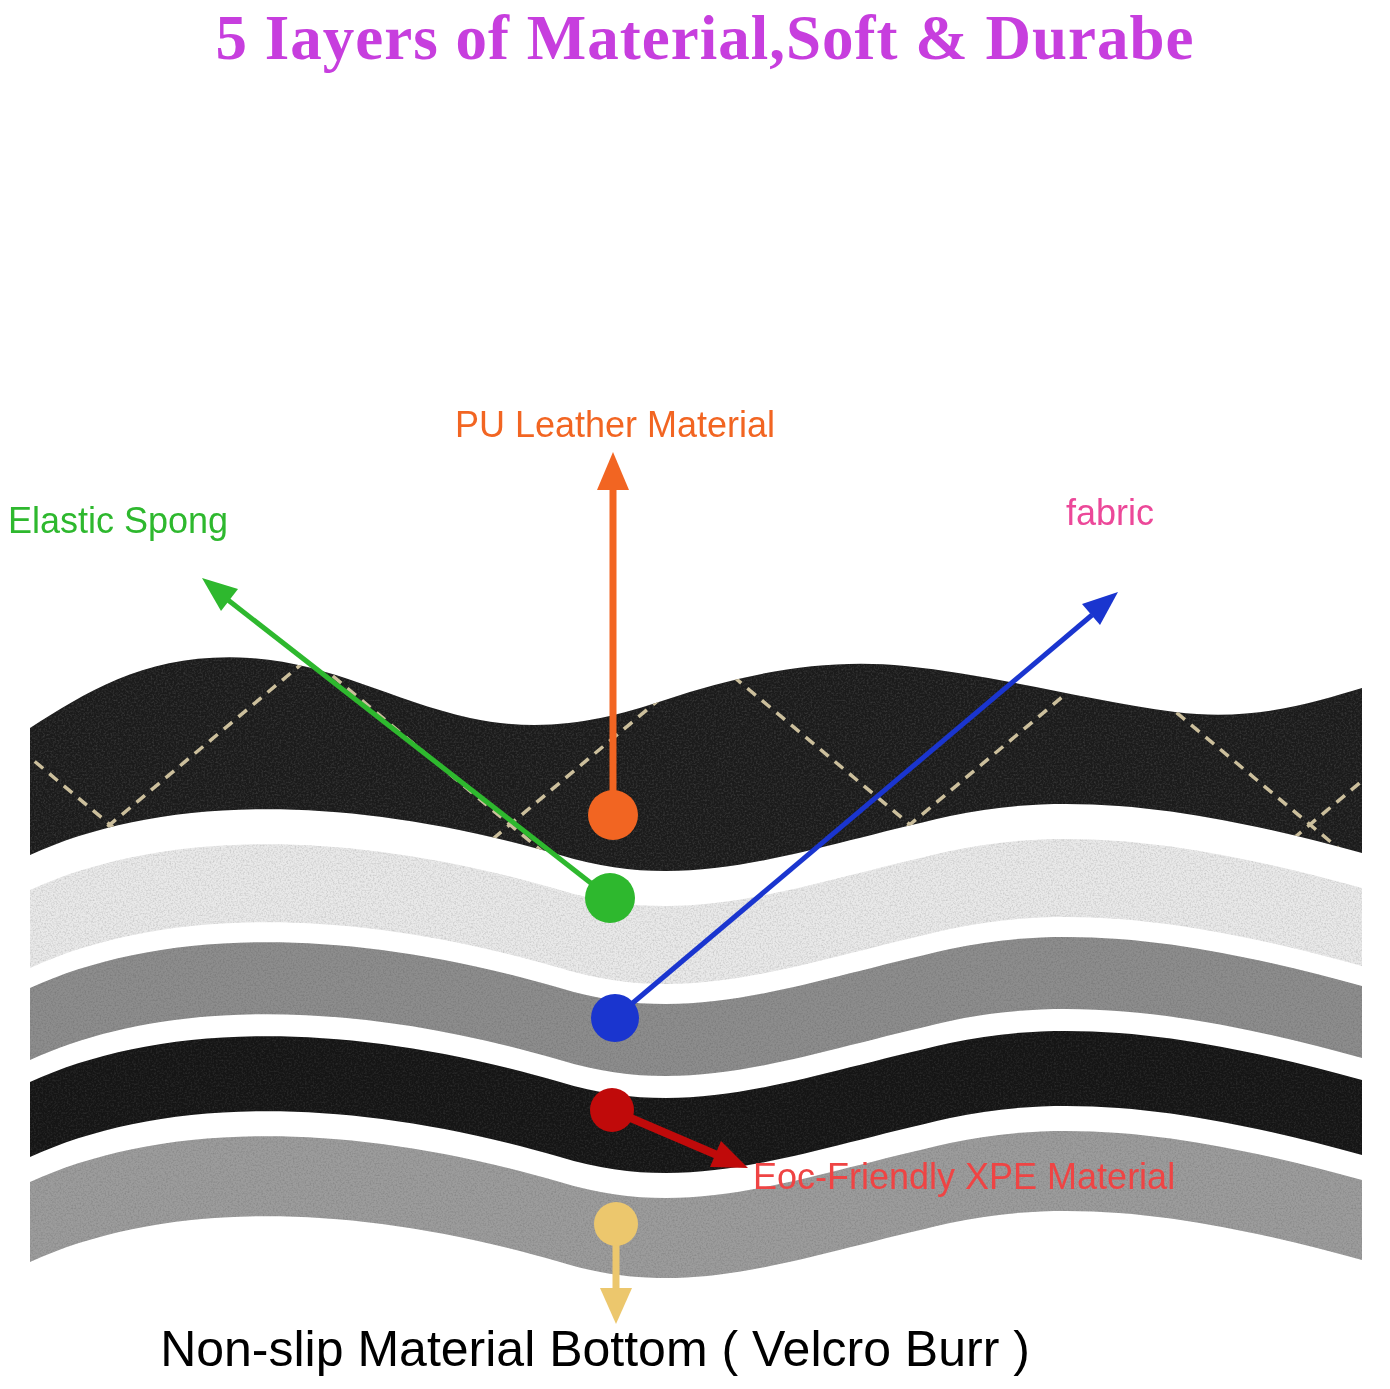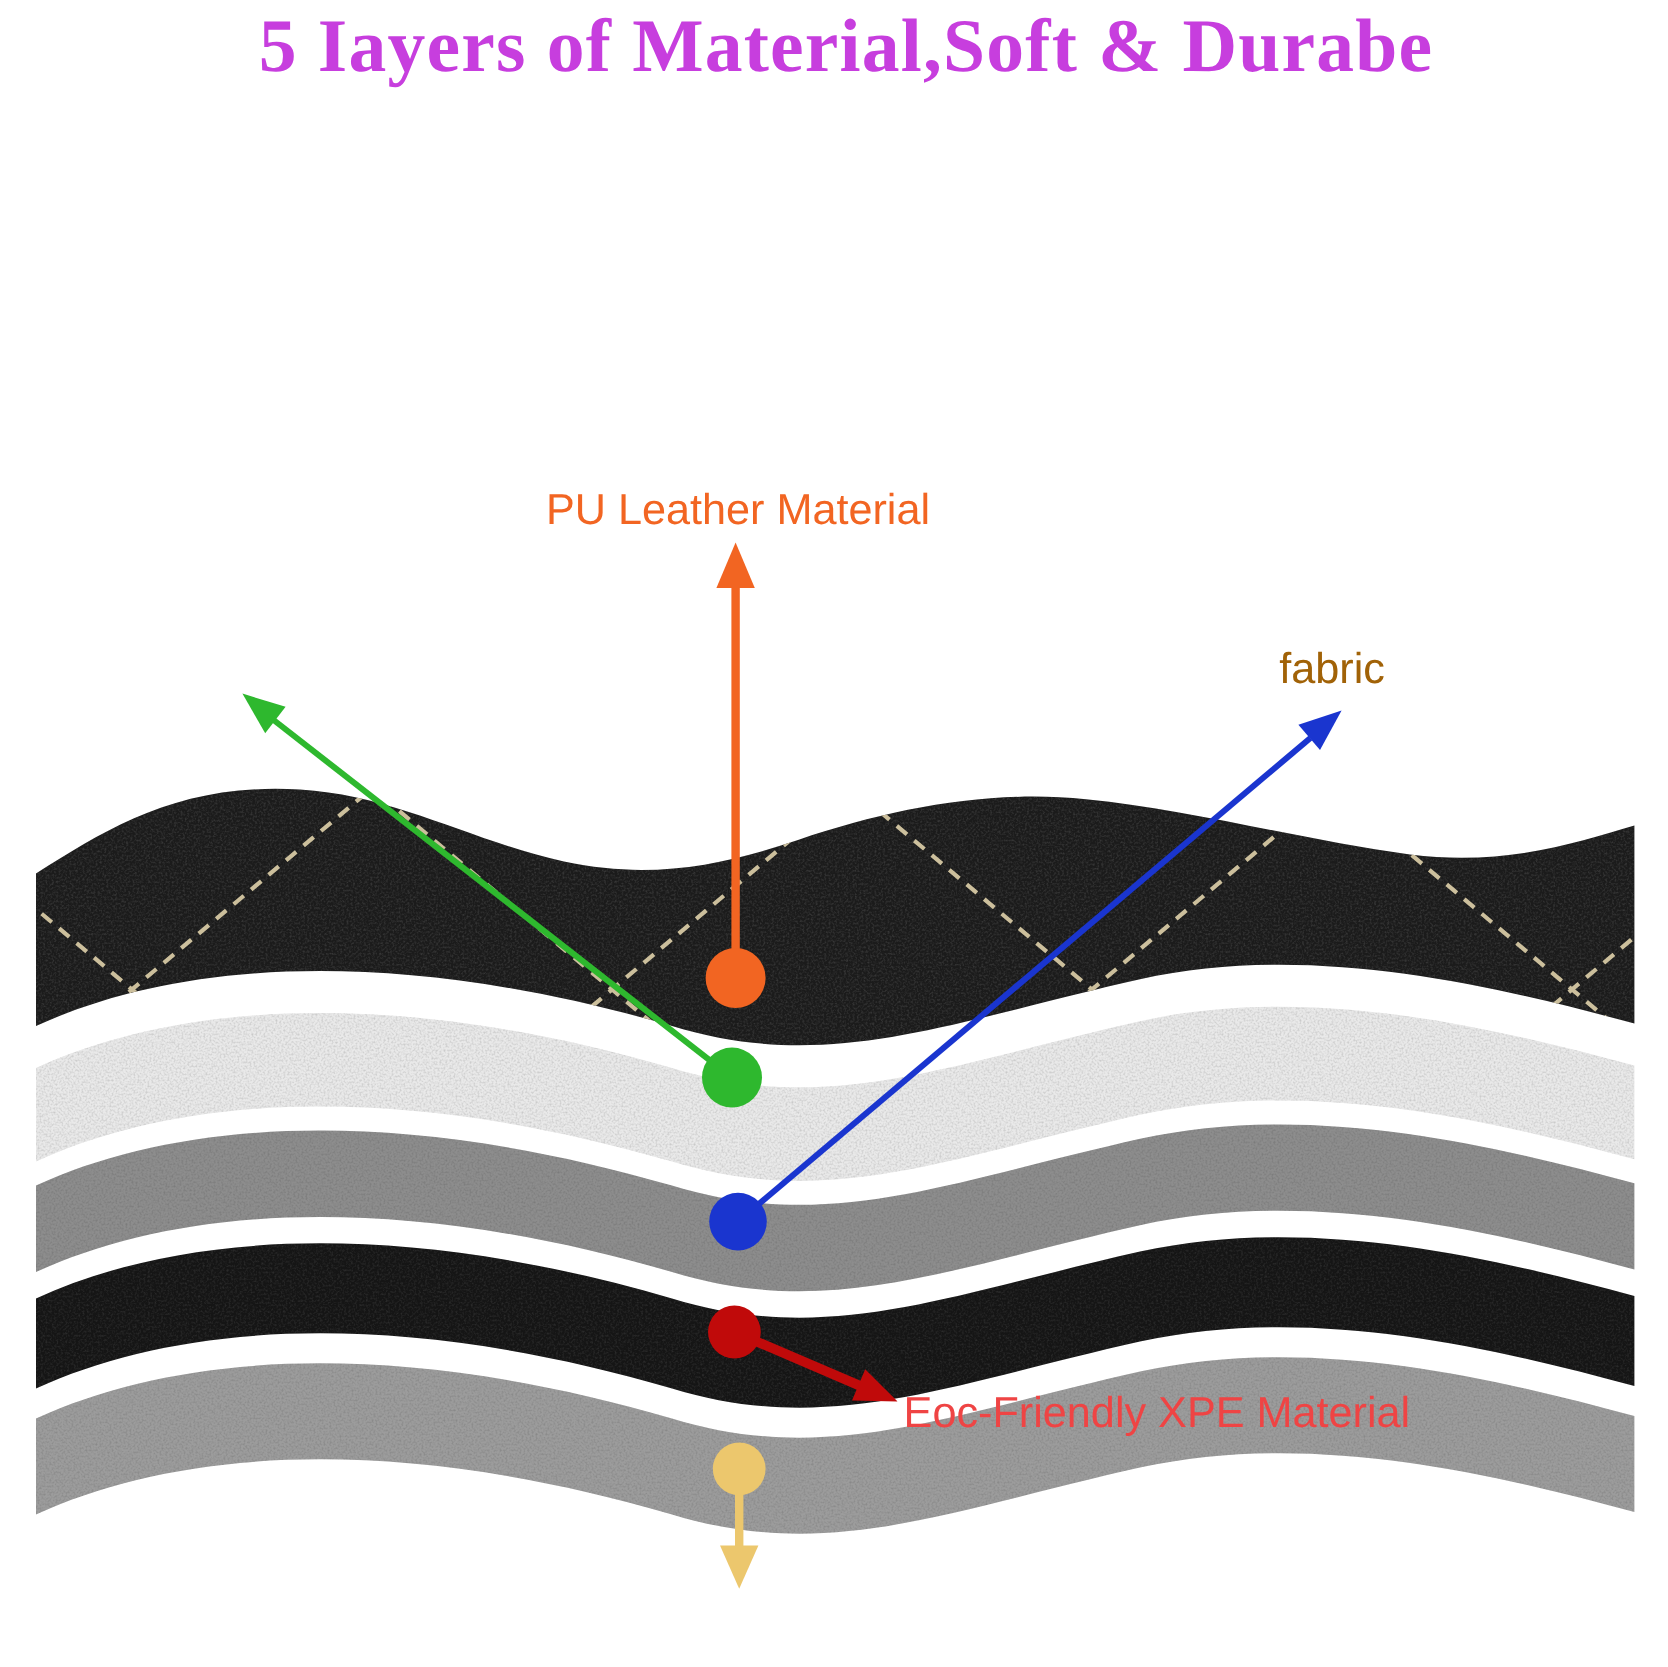--- a/index.html
+++ b/index.html
@@ -18,21 +18,21 @@
     font-weight:bold;
     font-size:63px;
     letter-spacing:1px;
     color:#c73ede;
     white-space:nowrap;
     padding-left:10px;
   }
   .label{position:absolute;font-size:36px;white-space:nowrap;}
   .label-pu{left:615px;top:404px;transform:translateX(-50%);color:#f26522;}
   .label-sponge{left:8px;top:500px;color:#2eb82e;}
-  .label-fabric{left:1066px;top:536px;color:#a16207;}
+  .label-fabric{left:1066px;top:492px;color:#ec4899;}
   .label-xpe{left:753px;top:1156px;color:#ef4444;}
   .label-bottom{
     left:0;top:1320px;width:1190px;text-align:center;
     font-size:50px;color:#000000;
   }
 </style>
 </head>
 <body>
 
 <div id="stage">
@@ -125,19 +125,21 @@
     <circle cx="610" cy="898" r="25" fill="#2eb82e"></circle>
     <circle cx="615" cy="1018" r="24" fill="#1a35cf"></circle>
     <circle cx="612" cy="1110" r="22" fill="#c00a0a"></circle>
     <circle cx="616" cy="1224" r="22" fill="#ecc76d"></circle>
   </svg>
 
   <div class="title">5 Iayers of Material,Soft &amp; Durabe</div>
 
   <div class="label label-pu">PU Leather Material</div>
 
+  <div class="label label-sponge">Elastic Spong</div>
 
   <div class="label label-fabric">fabric</div>
 
   <div class="label label-xpe">Eoc-Friendly XPE Material</div>
 
+  <div class="label label-bottom">Non-slip Material Bottom ( Velcro Burr )</div>
 
 </div>
 
 </body></html>

